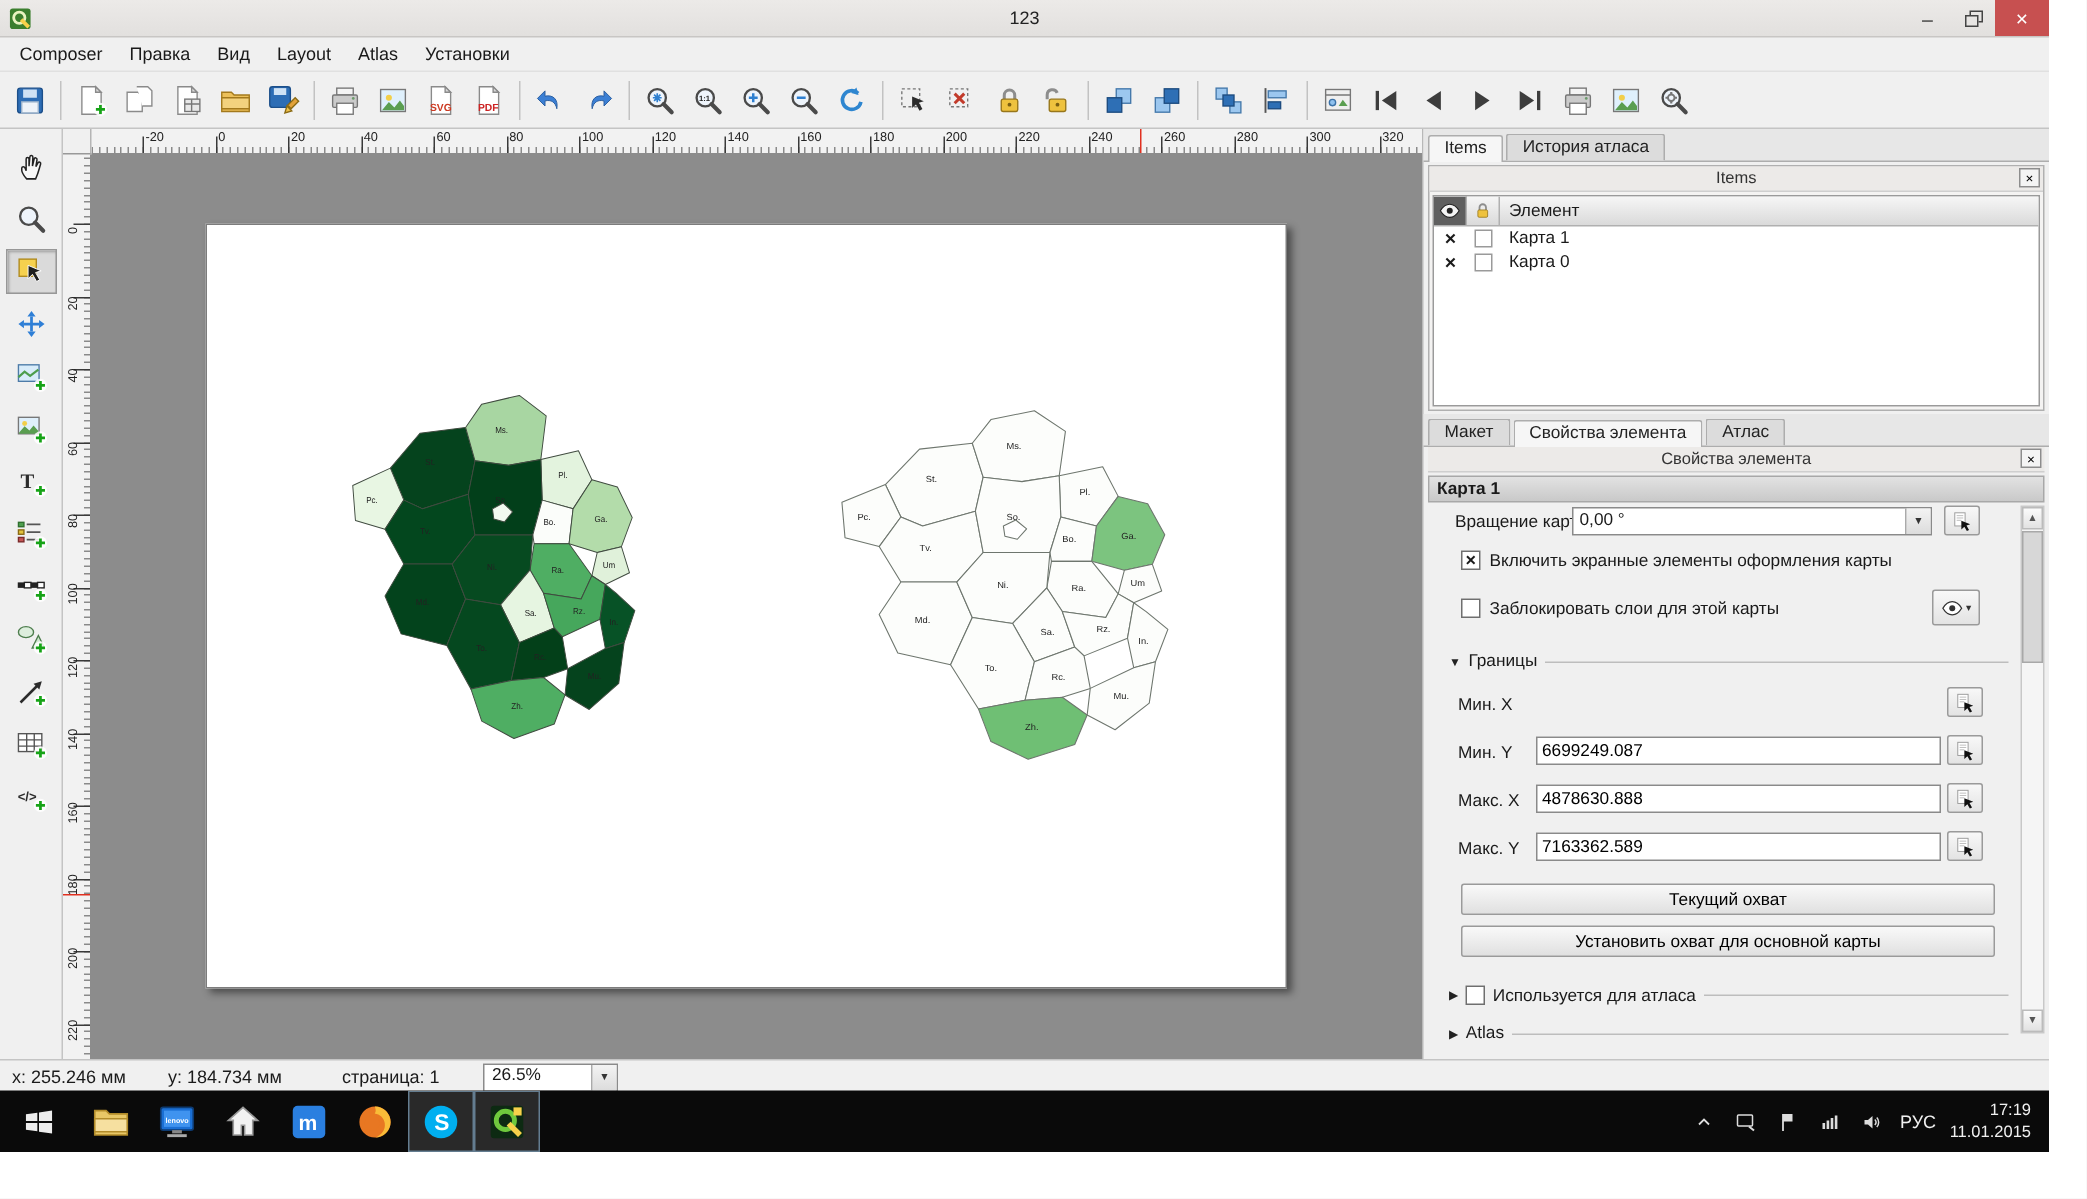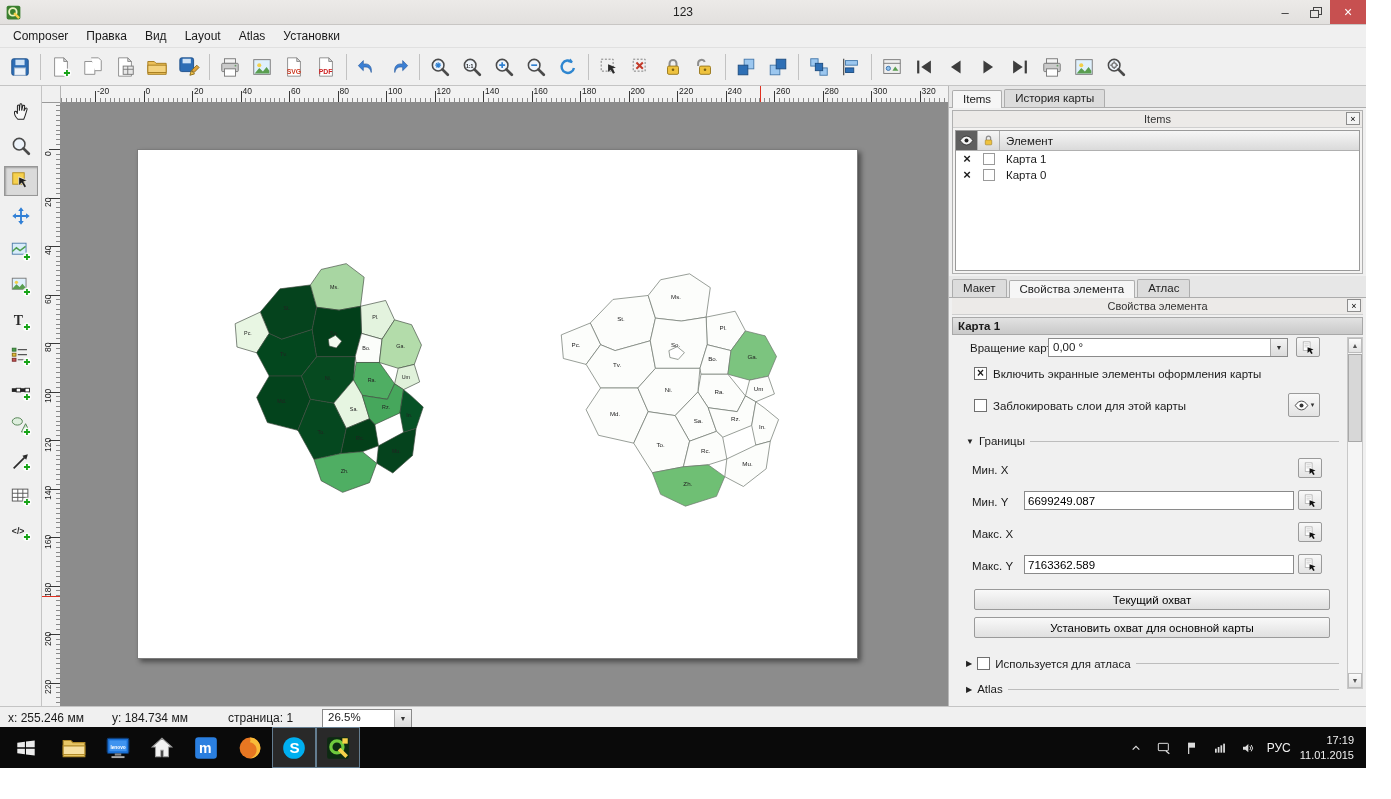--- a/index.html
+++ b/index.html
@@ -969,21 +969,21 @@
               <text x="126" y="228" font-size="6" fill="#222" font-family="Liberation Sans,sans-serif">Zh.</text>
               <path d="M112,90 L120,86 L127,92 L121,99 L113,97 Z" fill="#ffffff" stroke="#6e766e" stroke-width="0.7" stroke-linejoin="round"></path>
             </svg>
         </div>
       </div>
     </div>
 
     <div class="right-panel">
       <div class="tabs-row" id="topTabs">
           <span class="tab active">Items</span>
-          <span class="tab">История карты</span>
+          <span class="tab">История атласа</span>
         </div>
 
       <div class="items-box">
         <div class="panel-title">
           <span>Items</span>
           <button class="panel-close">×</button>
         </div>
         <div class="items-table">
           <div class="items-header">
             <span class="ih-cell ih-eye">
@@ -1084,20 +1084,21 @@
               <button class="dd-btn">
                 <svg viewBox="0 0 24 24" width="15" height="15">
                   <rect x="3.5" y="3" width="11" height="14" fill="#fff" stroke="#999"></rect>
                   <path d="M5.5 6 h7 M5.5 8.5 h7 M5.5 11 h5" stroke="#bbb"></path>
                   <path d="M10.5 11.5 l9.5 3.8 -4 1.3 2.7 4.6 -2.3 1.3 -2.7 -4.6 -3.2 3 z" fill="#111"></path>
                 </svg>
               </button>
             </div>
             <div class="ext-row">
               <span class="ext-label">Макс. X</span>
+              <input class="ext-input" type="text" value="4878630.888" style="">
               <button class="dd-btn">
                 <svg viewBox="0 0 24 24" width="15" height="15">
                   <rect x="3.5" y="3" width="11" height="14" fill="#fff" stroke="#999"></rect>
                   <path d="M5.5 6 h7 M5.5 8.5 h7 M5.5 11 h5" stroke="#bbb"></path>
                   <path d="M10.5 11.5 l9.5 3.8 -4 1.3 2.7 4.6 -2.3 1.3 -2.7 -4.6 -3.2 3 z" fill="#111"></path>
                 </svg>
               </button>
             </div>
             <div class="ext-row">
               <span class="ext-label">Макс. Y</span>

